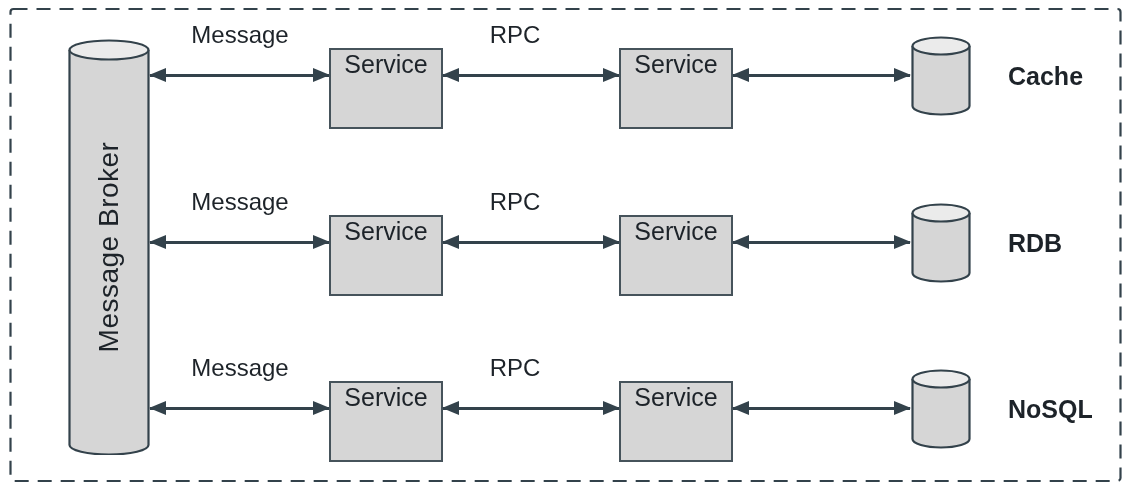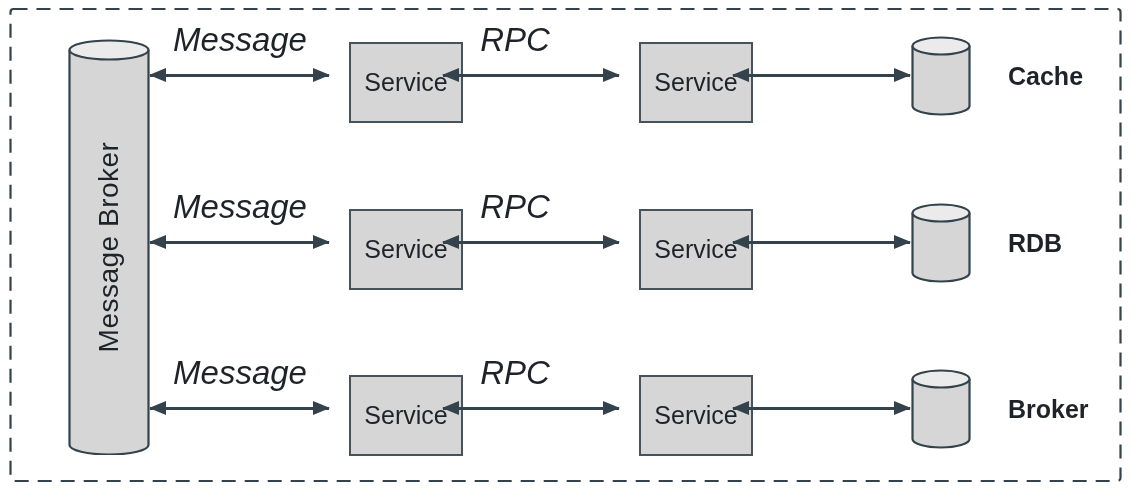--- a/index.html
+++ b/index.html
@@ -31,29 +31,29 @@
   .arrow::before,.arrow::after{
     content:"";position:absolute;top:-6px;width:0;height:0;
     border-top:7.5px solid transparent;border-bottom:7.5px solid transparent;
   }
   .arrow::before{left:-1px;border-right:17px solid var(--stroke,#33424b);}
   .arrow::after{right:-1px;border-left:17px solid var(--stroke,#33424b);}
   .arrow-msg{left:150px;width:179px;}
   .arrow-rpc{left:443px;width:176px;}
   .arrow-db{left:733px;width:177px;}
   .service{
-    position:absolute;top:6px;width:114px;height:81px;box-sizing:border-box;
+    position:absolute;top:12px;width:114px;height:81px;box-sizing:border-box;
     background:var(--fill,#d6d6d6);border:2.5px solid var(--box-border,#46535b);
-    display:flex;align-items:center;justify-content:center;font-size:25px;margin-left:20px;
+    display:flex;align-items:flex-start;justify-content:center;font-size:25px;
   }
   .service-a{left:329px}.service-b{left:619px}
   .db-cyl{position:absolute;left:910px;top:0;}
   .float-label{
-    position:absolute;top:-15px;font-size:33px;
-    transform:translateX(-50%);white-space:nowrap;font-style:italic;
+    position:absolute;top:-15px;font-size:24px;
+    transform:translateX(-50%);white-space:nowrap;
   }
   .lbl-msg{left:240px}.lbl-rpc{left:515px}
   .ds-label{
     position:absolute;left:1008px;top:0;height:81px;
     display:flex;align-items:center;font-size:25px;white-space:nowrap;font-weight:bold;
   }
 </style>
 </head>
 <body>
 
@@ -118,16 +118,16 @@
     </div>
     <div class="arrow arrow-rpc"></div>
     <div class="service service-b">
       <span>Service</span>
     </div>
     <div class="arrow arrow-db"></div>
     <svg class="db-cyl" width="62" height="81">
       <path d="M2.5,10 V70 a28.5,8.5 0 0 0 57,0 V10" style="fill:var(--fill,#d6d6d6);stroke:var(--stroke,#33424b);stroke-width:2.2"></path>
       <ellipse cx="31" cy="10" rx="28.5" ry="8.5" style="fill:var(--fill-light,#ebebeb);stroke:var(--stroke,#33424b);stroke-width:2.2"></ellipse>
     </svg>
-    <span class="ds-label">Broker</span>
+    <span class="ds-label">NoSQL</span>
   </div>
 
 </div>
 
 </body></html>

